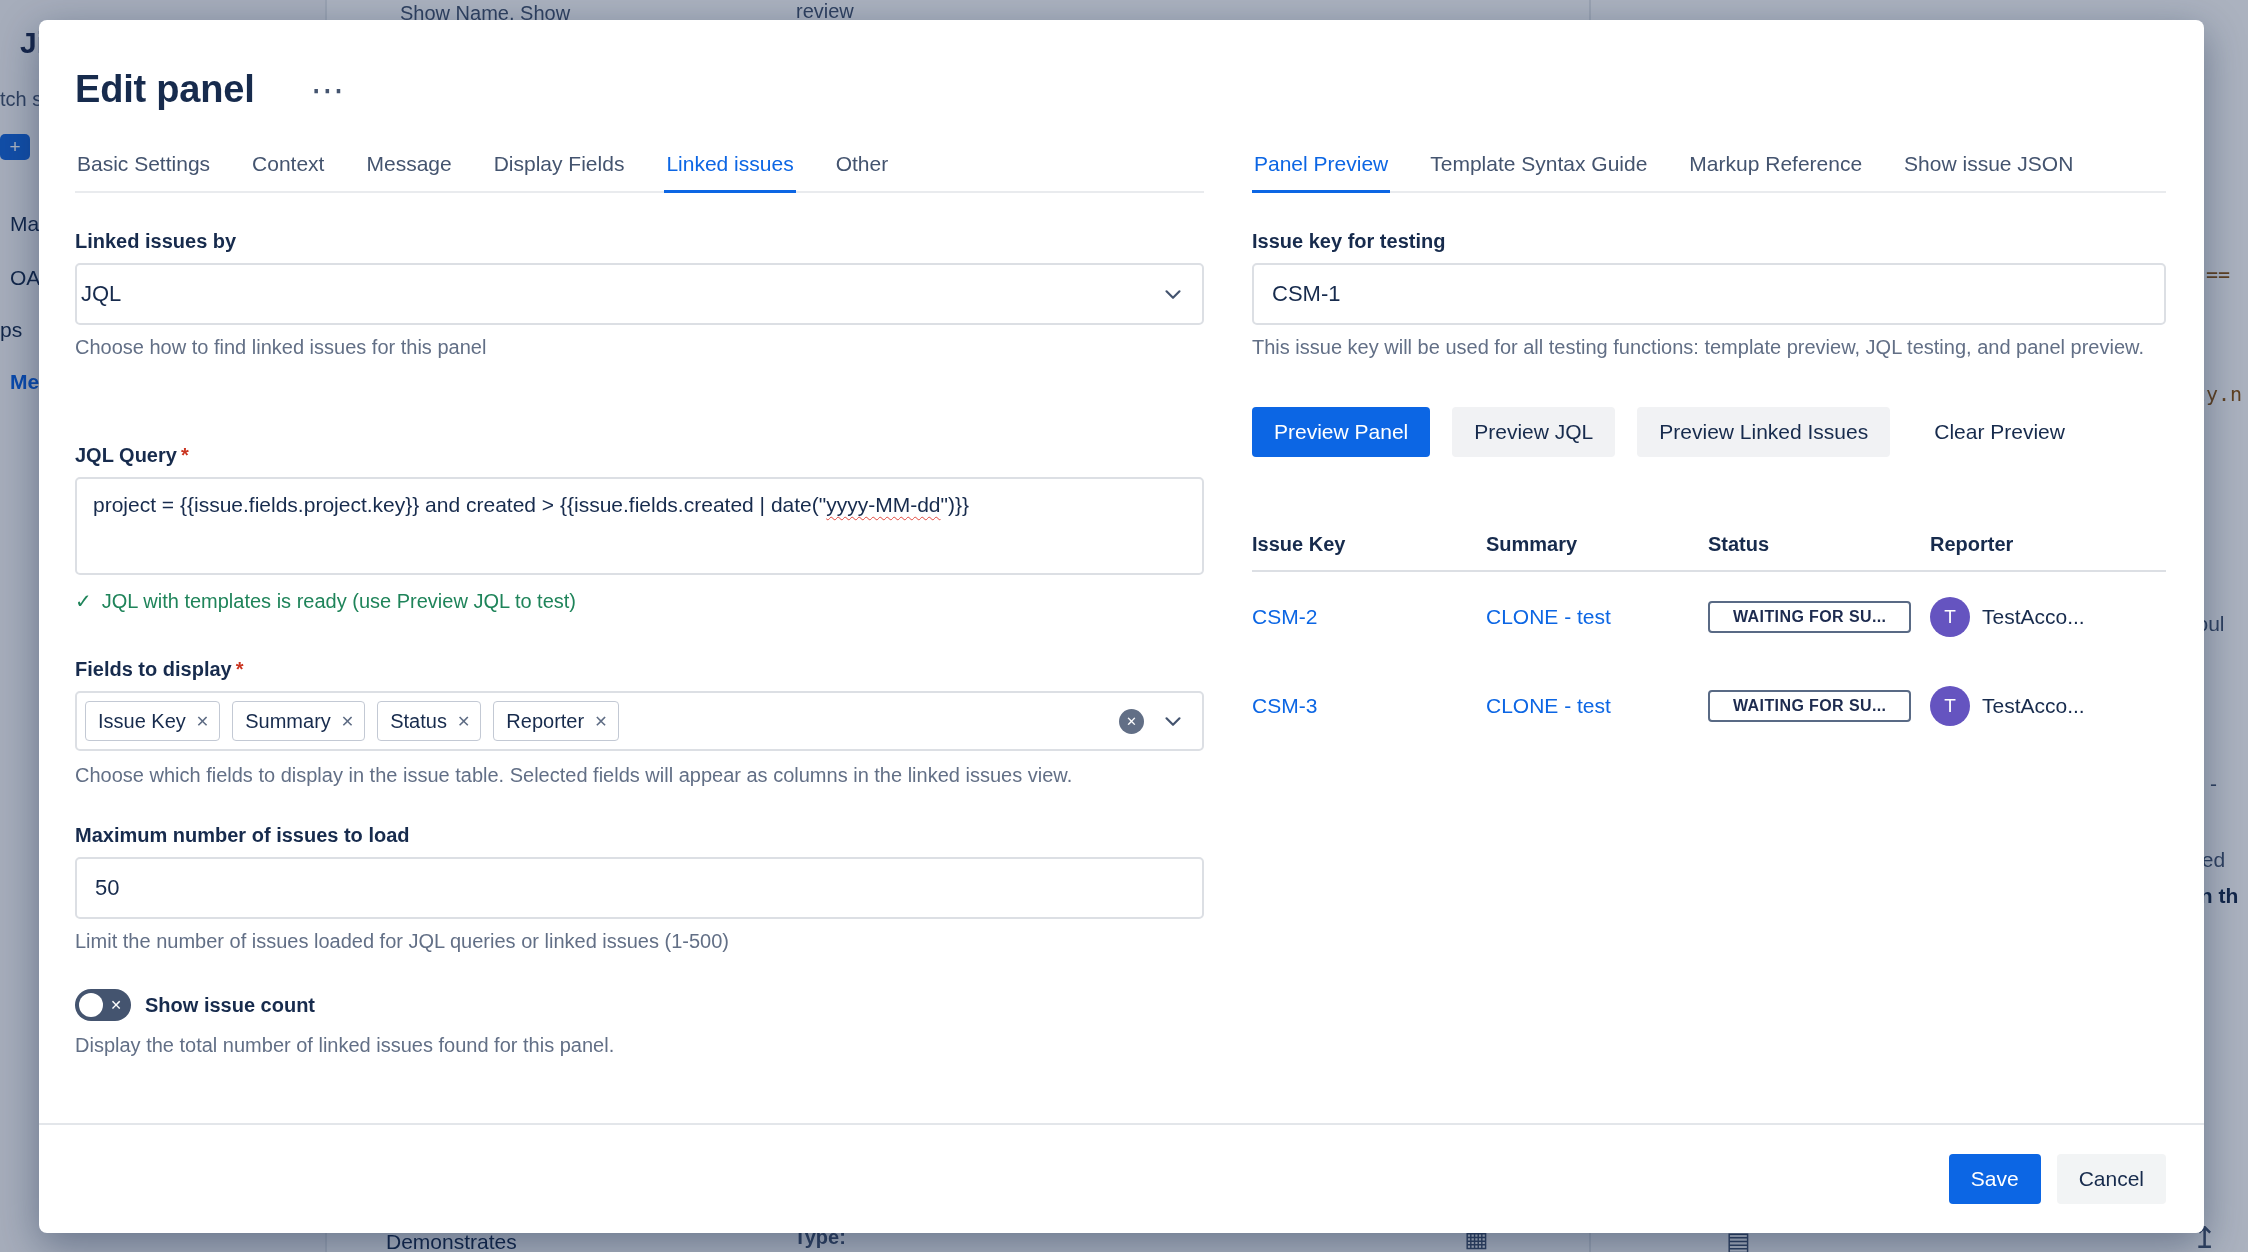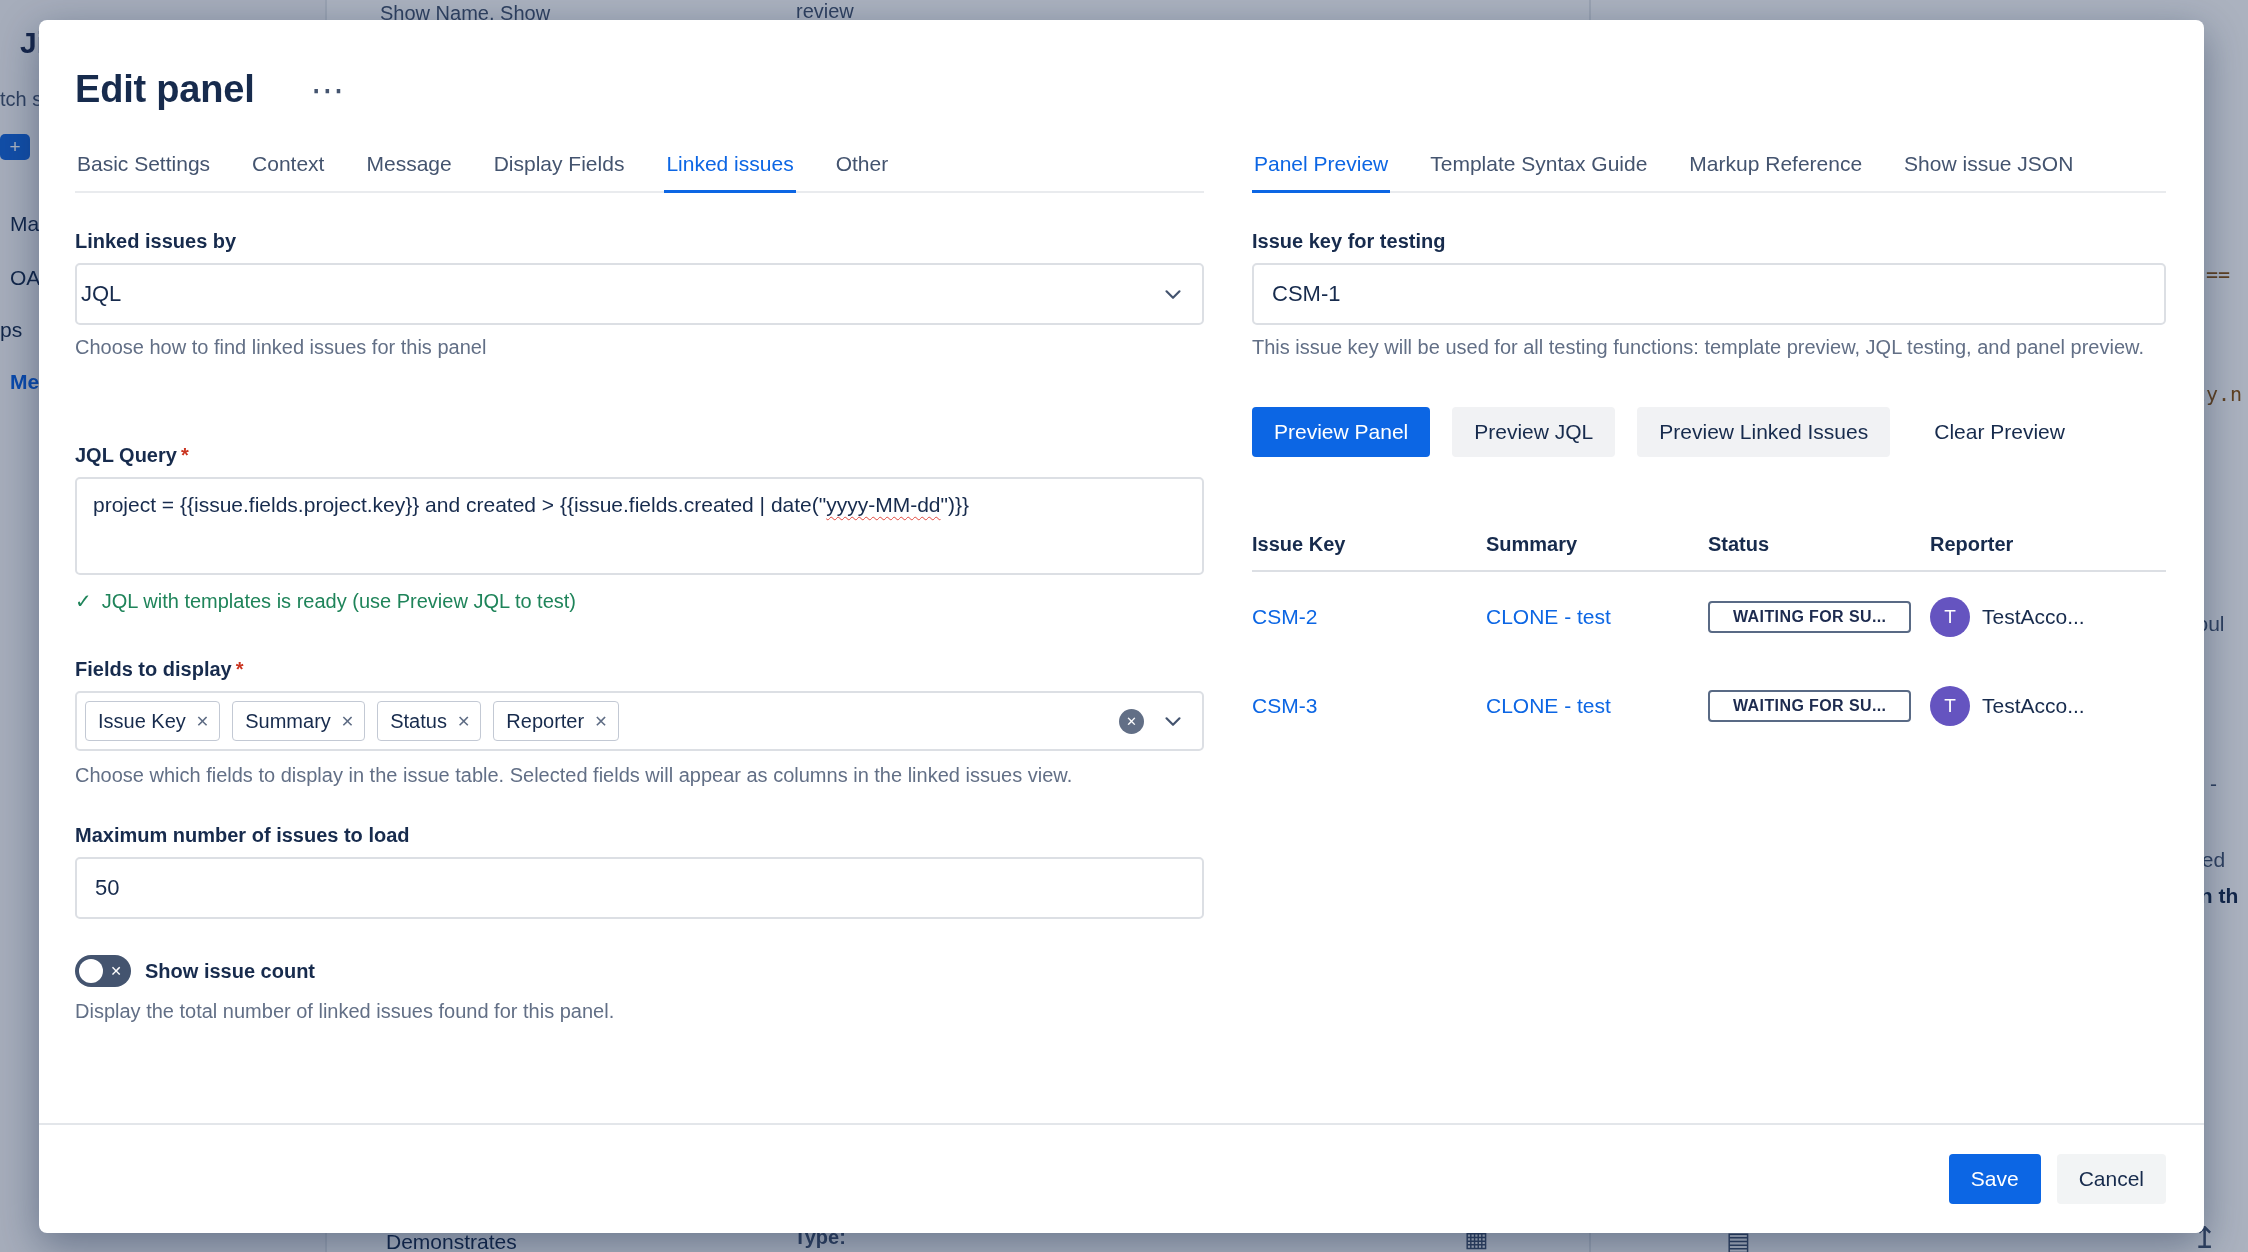--- a/index.html
+++ b/index.html
@@ -87,21 +87,21 @@
   <div class="bg-vline" style="left:1589px"></div>
 
   <span class="bgf" style="left:20px;top:26px;font-size:30px;font-weight:700;color:#1D2B4F">Ji</span>
   <span class="bgf" style="left:0;top:88px">tch s</span>
   <span class="bg-plus">+</span>
   <span class="bgf" style="left:10px;top:212px;font-size:21px;color:#172B4D">Ma</span>
   <span class="bgf" style="left:10px;top:266px;font-size:21px;color:#172B4D">OA</span>
   <span class="bgf" style="left:0;top:318px;font-size:21px;color:#172B4D">ps</span>
   <span class="bgf" style="left:10px;top:370px;font-size:21px;color:#0B61E2;font-weight:700">Me</span>
 
-  <span class="bgf" style="left:380px;top:2px">Show Name, Show</span>
+  <span class="bgf" style="left:400px;top:2px">Show Name, Show</span>
   <span class="bgf" style="left:796px;top:0">review</span>
 
   <span class="bgf" style="left:2182px;top:30px;font-size:24px">..</span>
   <span class="bgf mono" style="left:2206px;top:262px;color:#8C5410">==</span>
   <span class="bgf mono" style="left:2194px;top:382px;color:#8C5410">ty.n</span>
   <span class="bgf" style="left:2186px;top:612px;font-size:21px">youl</span>
   <span class="bgf" style="left:2210px;top:772px;font-size:21px">-</span>
   <span class="bgf" style="left:2196px;top:848px;font-size:21px">ted</span>
   <span class="bgf" style="left:2194px;top:884px;font-size:21px;font-weight:700;color:#172B4D">in th</span>
 
@@ -177,20 +177,21 @@
           <span class="clear-all">✕</span>
           <svg width="26" height="26" viewBox="0 0 24 24">
             <path d="M6 9.5l6 6 6-6" fill="none" stroke="#44546F" stroke-width="2" stroke-linecap="round" stroke-linejoin="round"></path>
           </svg>
         </span>
       </div>
       <p class="help" style="margin-top:12px">Choose which fields to display in the issue table. Selected fields will appear as columns in the linked issues view.</p>
 
       <label class="field-label mt36">Maximum number of issues to load</label>
       <input class="text-input" readonly="" value="50" style="">
+      <p class="help">Limit the number of issues loaded for JQL queries or linked issues (1-500)</p>
 
       <div class="toggle-row">
         <span class="toggle">
           <span class="knob"></span>
           <span class="off-x">✕</span>
         </span>
         <span class="toggle-label">Show issue count</span>
       </div>
       <p class="help" style="margin-top:12px">Display the total number of linked issues found for this panel.</p>
     </div>

